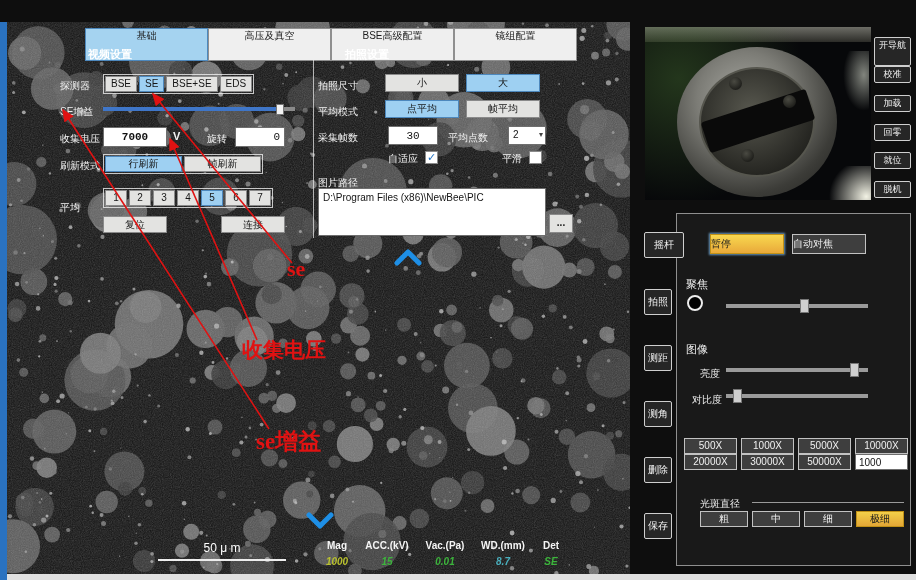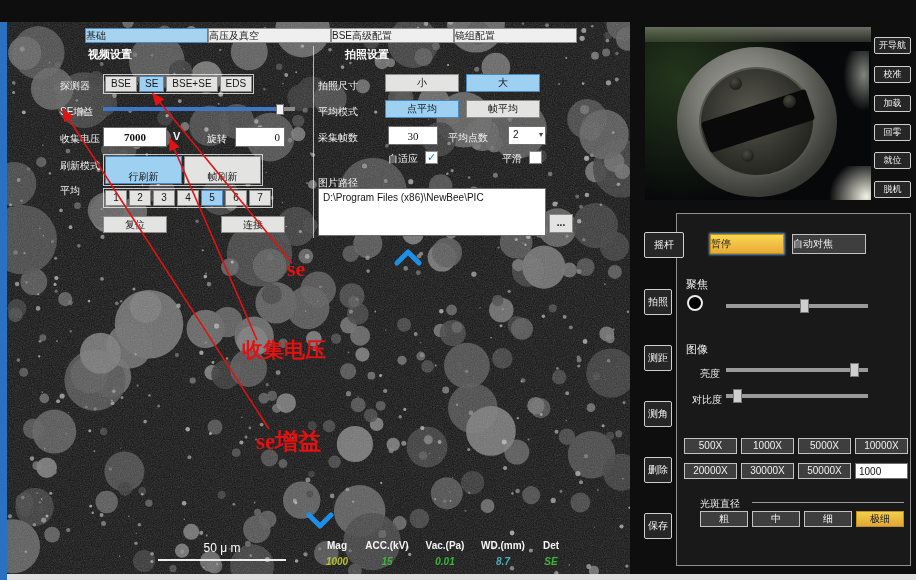--- a/index.html
+++ b/index.html
@@ -8,34 +8,34 @@
   font-family:"Liberation Sans","DejaVu Sans",sans-serif}
 .titlebar{position:absolute;left:0;top:0;right:0;height:22px;background:#060606;color:#e6e6e6}
 .appdot{position:absolute;left:15px;top:7px;width:9px;height:9px;border-radius:50%;background:#2f7fd6}
 .apptitle{position:absolute;left:32px;top:4px;font-size:11px}
 .wctls{position:absolute;right:2px;top:0;height:22px;display:flex}
 .wctl{width:32px;text-align:center;line-height:22px;font-size:11px;color:#ddd;cursor:default}
 .leftstrip{position:absolute;left:0;top:22px;width:7px;height:558px;background:#2a72c0}
 .bottombar{position:absolute;left:7px;top:574px;right:0;height:6px;background:#e0e0e0}
 .sem{position:absolute;left:7px;top:22px;width:623px;height:552px;background:#141414;overflow:hidden}
 .tabs{position:absolute;left:85px;top:28px;display:flex}
-.tab{width:123px;height:15px;line-height:13px;font-size:10px;text-align:left;background:#efefef;border:1px solid #8f8f8f;color:#1c1c1c}
+.tab{width:123px;height:33px;line-height:13px;font-size:10px;text-align:center;background:#efefef;border:1px solid #8f8f8f;color:#1c1c1c}
 .tab.sel{background:#a5d3f0;border-color:#4d88bd}
 .sectitle{position:absolute;color:#fff;font-size:11px;font-weight:bold}
 .lbl{position:absolute;color:#f2f2f2;font-size:10px;white-space:nowrap}
 .vdivider{position:absolute;width:1px;background:rgba(240,240,240,.7)}
 .grp{position:absolute;display:flex;gap:2px;padding:1px;border:1px solid rgba(240,240,240,.8)}
 .pbtn{height:16px;line-height:14px;padding:0 5px;font-size:10px;color:#161616;background:#e3e3e1;border:1px solid #8a8a8a;text-align:center;white-space:nowrap}
 .pbtn.sel{background:#9ed0f2;border-color:#4d88bd}
 #average-group .pbtn{width:22px;padding:0}
-#refresh-group .pbtn{width:77px;padding:13px}
+#refresh-group .pbtn{width:77px;padding:0}
 #size-group,#avgmode-group{position:absolute;display:flex;gap:7px;border:none;padding:0}
 #size-group .pbtn,#avgmode-group .pbtn{width:74px;height:18px;line-height:16px;padding:0}
 .btn-free{position:absolute;font-size:10px;color:#161616;background:#e3e3e1;border:1px solid #8a8a8a;text-align:center}
-.winput{position:absolute;background:#fff;border:1px solid #6e6e6e;color:#111;font-size:11px;text-align:center;font-family:Liberation Serif, serif}
+.winput{position:absolute;background:#fff;border:1px solid #6e6e6e;color:#111;font-size:11px;text-align:center;font-family:Liberation Mono, monospace}
 .pathbox{position:absolute;background:#fff;border:1px solid #6e6e6e;color:#141414;font-size:10px;padding:2px 4px;line-height:13px;text-align:left;overflow:hidden}
 .ddown{position:absolute;background:#fff;border:1px solid #6e6e6e;color:#141414;font-size:10px}
 .ddown .txt{position:absolute;left:4px;top:2px}
 .ddown .arr{position:absolute;right:2px;top:3px;font-size:8px;color:#444}
 .cb{position:absolute;width:13px;height:13px;background:#fff;border:1px solid #8a8a8a;color:#2273c4;font-size:11px;line-height:11px;text-align:center;font-weight:bold}
 .anno{position:absolute;color:#e01212;font-weight:bold;font-family:"Liberation Serif","DejaVu Serif",serif;white-space:nowrap}
 .overlay{position:absolute;left:7px;top:22px;pointer-events:none}
 .chev{position:absolute}
 .scltext{position:absolute;color:#fff;font-size:12px;text-align:center}
 .sclline{position:absolute;height:2px;background:#eee}
@@ -64,21 +64,21 @@
 #af-btn{line-height:18px}
 .slider{position:absolute}
 .slider .track{position:absolute;left:0;right:0;top:5px;height:4px;background:#9a9a9a}
 .slider .thumb{position:absolute;top:0;width:9px;height:14px;background:#cfcfcf;border:1px solid #777}
 #gain-slider .track{top:3px}
 #gain-slider .thumb{width:8px;height:11px;background:#f4f4f4}
 .recind{position:absolute;width:16px;height:16px;border-radius:50%;border:2px solid #ededed;background:#000}
 .wlbl{position:absolute;color:#f0f0f0;font-size:10px;white-space:nowrap}
 .wlbl.b{font-size:11px;font-weight:normal}
 .spotline{position:absolute;height:1px;background:#9a9a9a}
-#mag-grid{position:absolute;left:684px;top:438px;display:grid;grid-template-columns:repeat(4,53px);grid-auto-rows:16px;gap:9px 4px}
+#mag-grid{position:absolute;left:684px;top:438px;display:grid;grid-template-columns:repeat(4,53px);grid-auto-rows:16px;gap:0 4px}
 .maginput{width:53px;height:16px;background:#fff;border:1px solid #6e6e6e;font-size:10px;color:#111;padding:0 3px;font-family:inherit}
 #spot-group{position:absolute;left:700px;top:511px;display:flex;gap:4px}
 #spot-group .dbtn{width:48px}
 </style>
 </head>
 <body>
 
 <div id="window">
 
   <div class="sem">
@@ -768,21 +768,21 @@
   <div class="lbl" style="left:173px;top:130px;font-weight:bold;font-size:11px">V</div>
   <div class="lbl" style="left:207px;top:132px">旋转</div>
   <input class="winput" style="left: 235px; top: 127px; width: 50px; height: 20px; text-align: right; padding-right: 4px;" value="0">
 
   <div class="lbl" style="left:60px;top:159px">刷新模式</div>
   <div class="grp" id="refresh-group" style="left:103px;top:154px">
       <div class="pbtn sel">行刷新</div>
       <div class="pbtn">帧刷新</div>
     </div>
 
-  <div class="lbl" style="left:60px;top:184px">平均</div>
+  <div class="lbl" style="left:60px;top:201px">平均</div>
   <div class="grp" id="average-group" style="left:103px;top:188px">
       <div class="pbtn">1</div>
       <div class="pbtn">2</div>
       <div class="pbtn">3</div>
       <div class="pbtn">4</div>
       <div class="pbtn sel">5</div>
       <div class="pbtn">6</div>
       <div class="pbtn">7</div>
     </div>
 
@@ -917,21 +917,21 @@
     <defs>
       <marker id="arr" markerWidth="9" markerHeight="8" refX="7" refY="3.5" orient="auto">
         <path d="M0,0 L8,3.5 L0,7 Z" fill="#e01212"></path>
       </marker>
     </defs>
     <line x1="285" y1="241" x2="146" y2="72" stroke="#e01212" stroke-width="1.6" marker-end="url(#arr)"></line>
     <line x1="250" y1="318" x2="163" y2="117" stroke="#e01212" stroke-width="1.6" marker-end="url(#arr)"></line>
     <line x1="262" y1="407" x2="56" y2="88" stroke="#e01212" stroke-width="1.6" marker-end="url(#arr)"></line>
   </svg>
 
-<div class="edgebtn" style="left: 874px; top: 37px; width: 37px; height: 17px; line-height: 15px; font-size: 9px;">开导航</div>
+<div class="edgebtn" style="left: 874px; top: 37px; width: 37px; height: 29px; line-height: 15px; font-size: 9px;">开导航</div>
     <div class="edgebtn" style="left: 874px; top: 66px; width: 37px; height: 17px; line-height: 15px; font-size: 9px;">校准</div>
     <div class="edgebtn" style="left: 874px; top: 95px; width: 37px; height: 17px; line-height: 15px; font-size: 9px;">加载</div>
     <div class="edgebtn" style="left: 874px; top: 124px; width: 37px; height: 17px; line-height: 15px; font-size: 9px;">回零</div>
     <div class="edgebtn" style="left: 874px; top: 152px; width: 37px; height: 17px; line-height: 15px; font-size: 9px;">就位</div>
     <div class="edgebtn" style="left: 874px; top: 181px; width: 37px; height: 17px; line-height: 15px; font-size: 9px;">脱机</div>
     <div class="edgebtn" style="left: 644px; top: 232px; width: 40px; height: 26px; line-height: 24px; font-size: 10px;">摇杆</div>
     <div class="edgebtn" style="left: 644px; top: 289px; width: 28px; height: 26px; line-height: 24px; font-size: 10px;">拍照</div>
     <div class="edgebtn" style="left: 644px; top: 345px; width: 28px; height: 26px; line-height: 24px; font-size: 10px;">测距</div>
     <div class="edgebtn" style="left: 644px; top: 401px; width: 28px; height: 26px; line-height: 24px; font-size: 10px;">测角</div>
     <div class="edgebtn" style="left: 644px; top: 457px; width: 28px; height: 26px; line-height: 24px; font-size: 10px;">删除</div>

